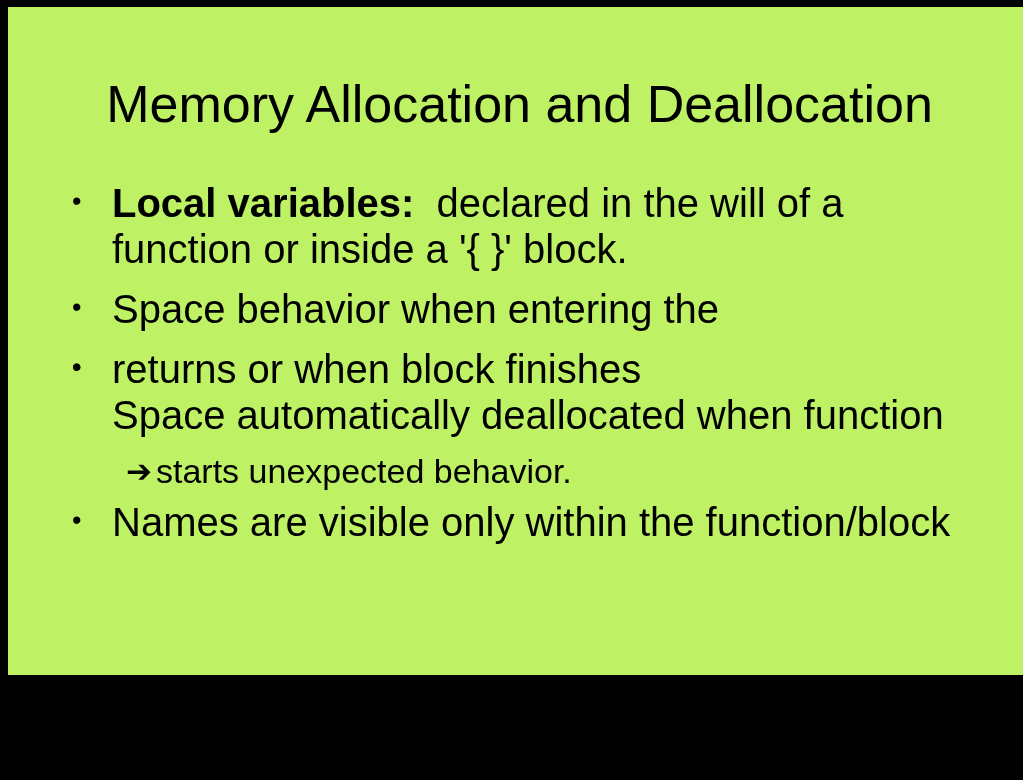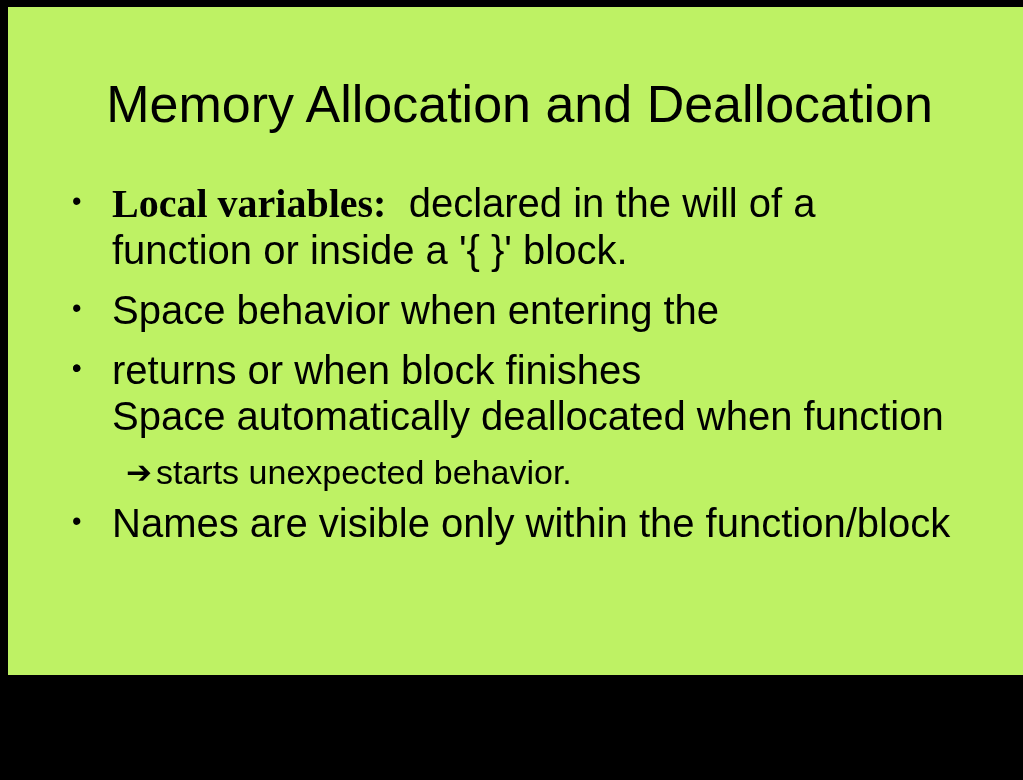--- a/index.html
+++ b/index.html
@@ -53,21 +53,21 @@
   }
   .para.sub .marker {
     left: 118px;
     top: 0;
     font-size: 31px;
     line-height: 40px;
     font-family: "DejaVu Sans", sans-serif;
   }
   .para.last { margin-top: 8px; }
   .line { white-space: pre; }
-  .b { font-weight: 700; font-family: Liberation Serif, serif; }
+  .b { font-weight: 700; }
 </style>
 </head>
 <body>
 
 <div class="slide">
 
   <div class="content">
 
     <div class="title">Memory Allocation and Deallocation</div>
 

